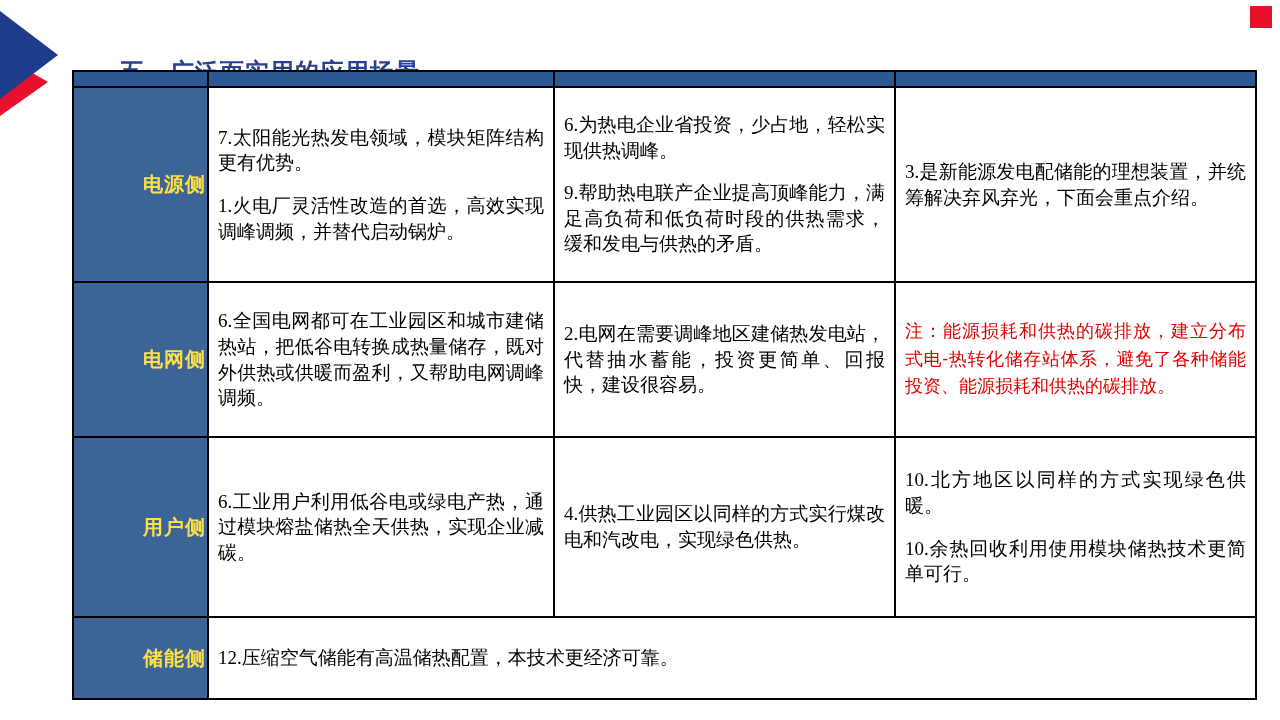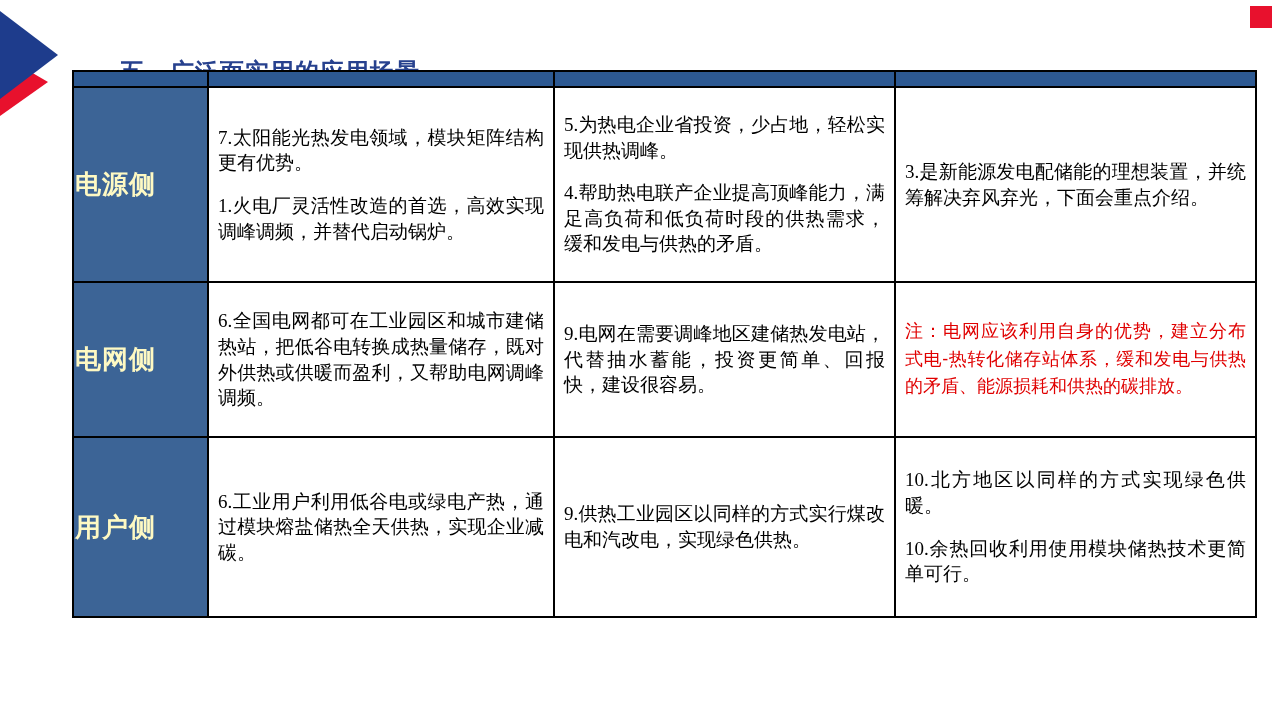--- a/index.html
+++ b/index.html
@@ -40,24 +40,24 @@
   table.scenarios th,
   table.scenarios td{
     border:2px solid #000;
     overflow:hidden;
   }
   th.hdr{
     height:14px;padding:0;
     background:#2d5992;
   }
   td.label{
-    background:#3c6496;color:#fef9c3;
+    background:#3c6496;color:#fde047;
     font-family:"Liberation Sans","DejaVu Sans",sans-serif;
-    font-weight:bold;font-size:26px;
-    text-align:left;vertical-align:middle;
+    font-weight:bold;font-size:20px;
+    text-align:right;vertical-align:middle;
     letter-spacing:1px;
   }
   td.content{
     background:#ffffff;color:#000000;
     font-size:19px;line-height:1.35;
     padding:4px 9px;vertical-align:middle;
     text-align:justify;
   }
   td.content p{margin:0;}
   td.content p + p{margin-top:17px;}
@@ -92,46 +92,52 @@
     </tr>
   </thead>
   <tbody>
     <tr style="height:195px;">
       <td class="label">电源侧</td>
       <td class="content">
         <p>7.太阳能光热发电领域，模块矩阵结构更有优势。</p>
         <p>1.火电厂灵活性改造的首选，高效实现调峰调频，并替代启动锅炉。</p>
       </td>
       <td class="content">
-        <p>5.为热电企业省投资，少占地，轻松实现供热调峰。</p>
-        <p>4.帮助热电联产企业提高顶峰能力，满足高负荷和低负荷时段的供热需求，缓和发电与供热的矛盾。</p>
+        <p>6.为热电企业省投资，少占地，轻松实现供热调峰。</p>
+        <p>9.帮助热电联产企业提高顶峰能力，满足高负荷和低负荷时段的供热需求，缓和发电与供热的矛盾。</p>
       </td>
       <td class="content">
         <p>3.是新能源发电配储能的理想装置，并统筹解决弃风弃光，下面会重点介绍。</p>
       </td>
     </tr>
     <tr style="height:155px;">
       <td class="label">电网侧</td>
       <td class="content">
         <p>6.全国电网都可在工业园区和城市建储热站，把低谷电转换成热量储存，既对外供热或供暖而盈利，又帮助电网调峰调频。</p>
       </td>
       <td class="content">
-        <p>9.电网在需要调峰地区建储热发电站，代替抽水蓄能，投资更简单、回报快，建设很容易。</p>
+        <p>2.电网在需要调峰地区建储热发电站，代替抽水蓄能，投资更简单、回报快，建设很容易。</p>
       </td>
       <td class="content note">
-        <p>注：电网应该利用自身的优势，建立分布式电-热转化储存站体系，缓和发电与供热的矛盾、能源损耗和供热的碳排放。</p>
+        <p>注：能源损耗和供热的碳排放，建立分布式电-热转化储存站体系，避免了各种储能投资、能源损耗和供热的碳排放。</p>
       </td>
     </tr>
     <tr style="height:180px;">
       <td class="label">用户侧</td>
       <td class="content">
         <p>6.工业用户利用低谷电或绿电产热，通过模块熔盐储热全天供热，实现企业减碳。</p>
       </td>
       <td class="content">
-        <p>9.供热工业园区以同样的方式实行煤改电和汽改电，实现绿色供热。</p>
+        <p>4.供热工业园区以同样的方式实行煤改电和汽改电，实现绿色供热。</p>
       </td>
       <td class="content">
         <p>10.北方地区以同样的方式实现绿色供暖。</p>
         <p>10.余热回收利用使用模块储热技术更简单可行。</p>
       </td>
     </tr>
+    <tr style="height:82px;">
+      <td class="label">储能侧</td>
+      <td class="content" colspan="3">
+        <p>12.压缩空气储能有高温储热配置，本技术更经济可靠。</p>
+      </td>
+    </tr>
   </tbody>
 </table>
 
 </body></html>

